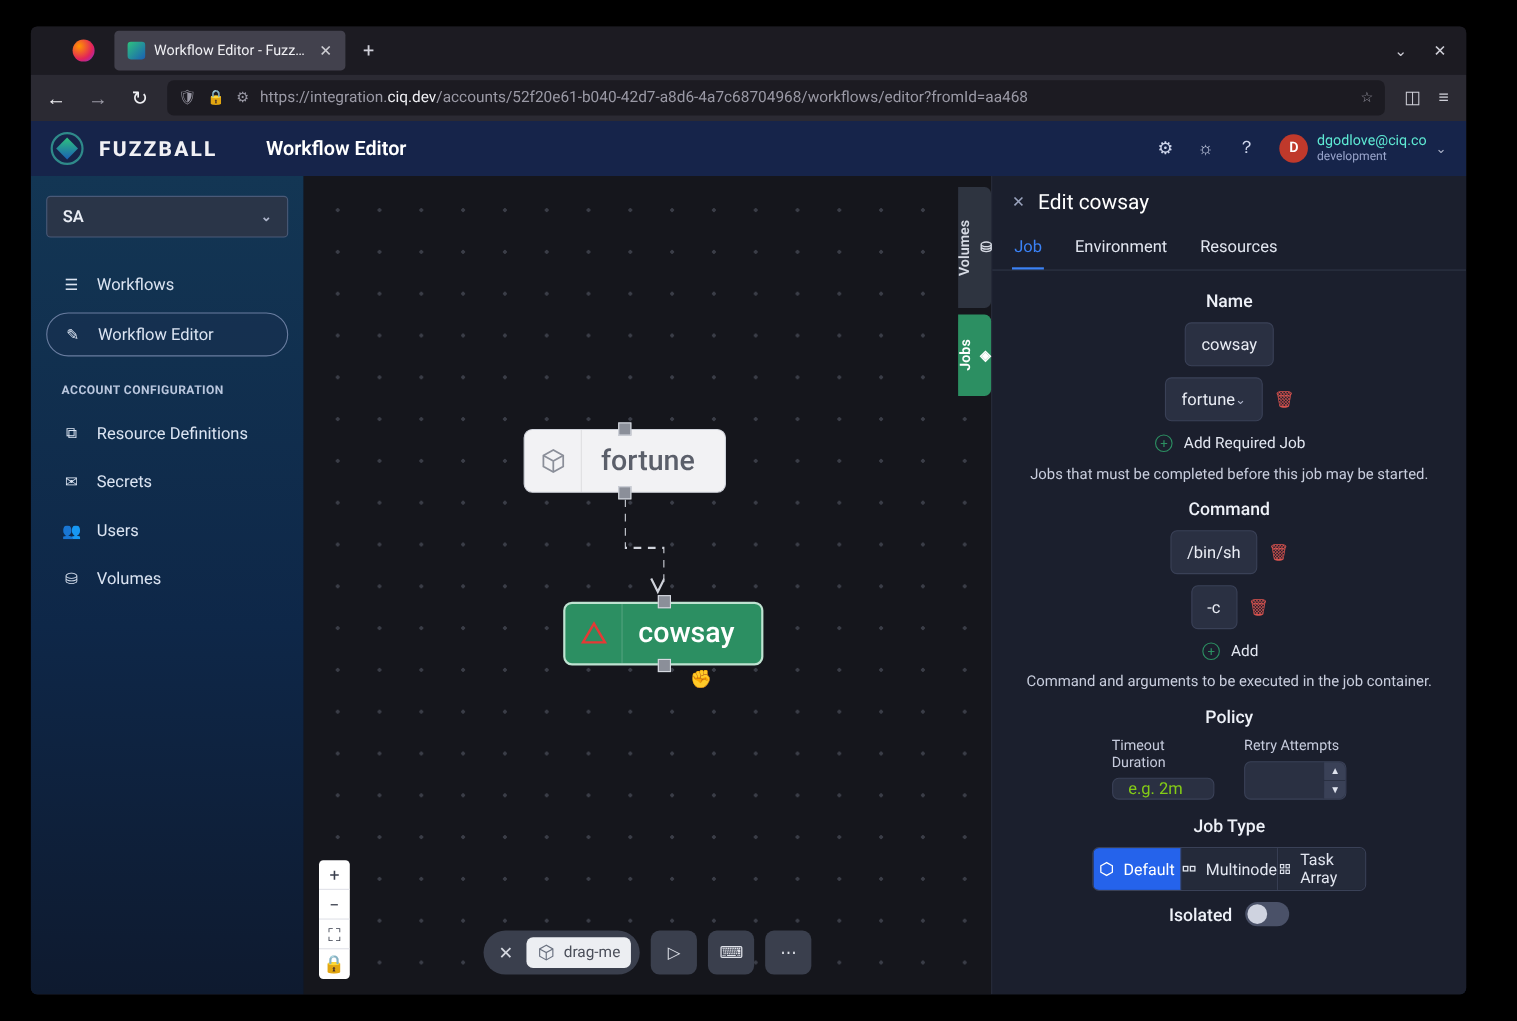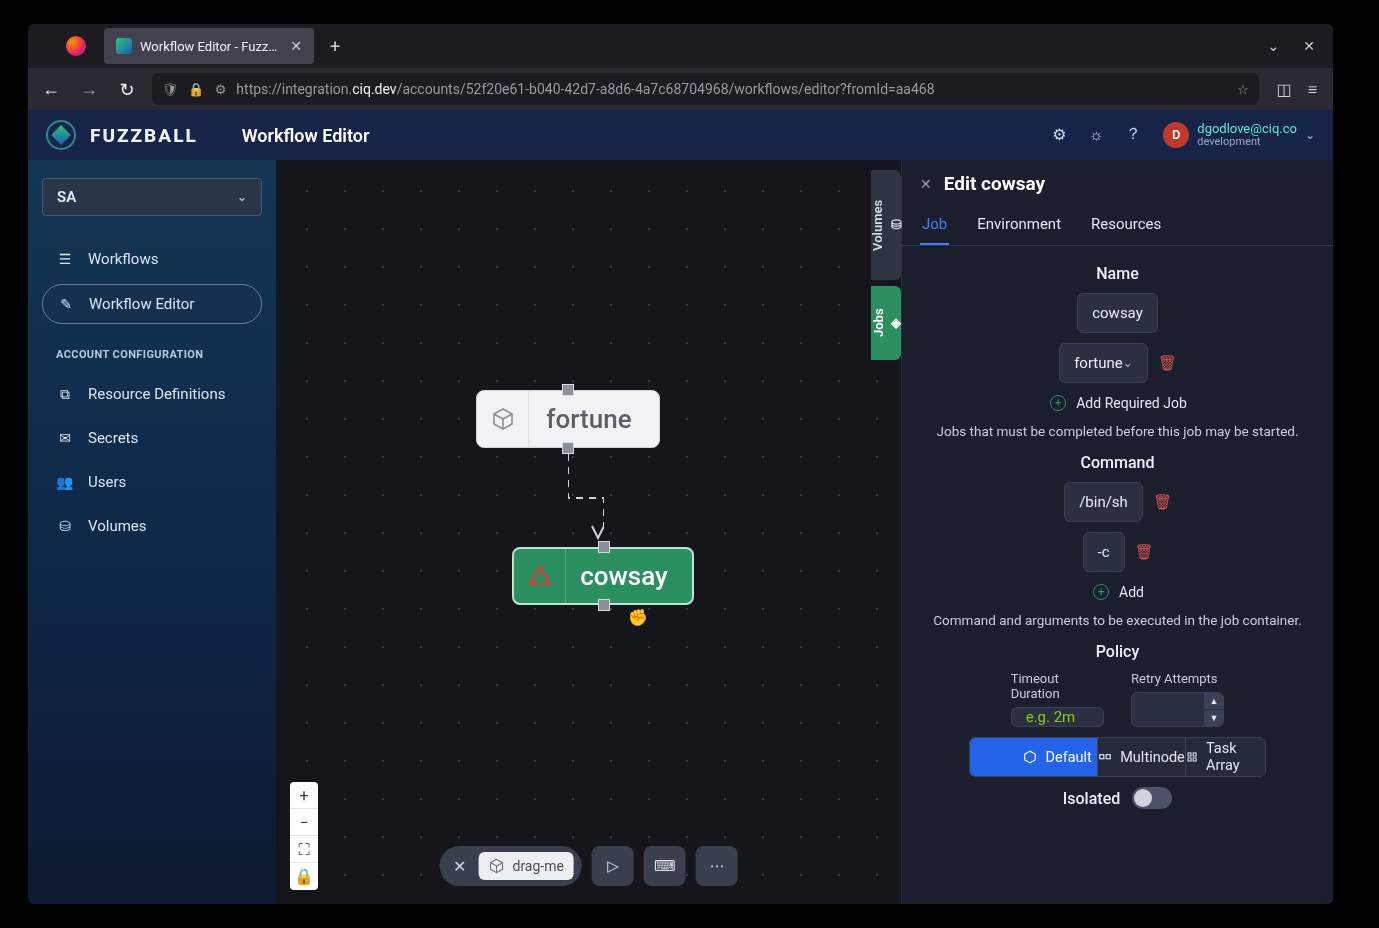--- a/index.html
+++ b/index.html
@@ -82,21 +82,21 @@
   .pill { background: #3a3f4d; border-radius: 20px; display: flex; align-items: center; height: 40px; padding: 0 8px; gap: 8px; }
   .chip { background: #eceef2; color: #4b4f5a; border-radius: 6px; height: 28px; display: flex; align-items: center; gap: 8px; padding: 0 10px; font-size: 14px; }
   .chip .cube-sm { width: 16px; height: 16px; }
   .tb-btn { width: 42px; height: 40px; background: #3a3f4d; border-radius: 8px; display: flex; align-items: center; justify-content: center; color: #e0e3ea; font-size: 15px; }
   .pill-x { color: #d5d8e0; font-size: 16px; padding: 0 4px 0 6px; }
   
   
   .panel { width: 432px; background: #1b1f2d; display: flex; flex-direction: column; overflow: hidden; border-left: 1px solid #2a2f3f; }
   .panel-head { display: flex; align-items: center; gap: 12px; padding: 12px 18px 6px; }
   .panel-close { color: #9aa3bd; font-size: 14px; }
-  .panel-title { font-size: 19px; font-weight: 700; color: #fff; }
+  .panel-title { font-size: 19px; font-weight: 400; color: #fff; }
   .tabs { display: flex; gap: 26px; padding: 6px 18px 0; border-bottom: 1px solid #2f3547; }
   .tab-btn { padding: 8px 2px 10px; font-size: 15px; color: #e2e6f0; border-bottom: 2px solid transparent; }
   .tab-btn.active { color: #3b82f6; border-bottom-color: #3b82f6; }
   .panel-body { flex: 1; overflow-y: auto; padding: 14px 18px 10px; display: flex; flex-direction: column; gap: 10px; align-items: center; }
   .panel-body::-webkit-scrollbar { width: 8px; }
   .panel-body::-webkit-scrollbar-thumb { background: #3a4157; border-radius: 4px; }
   .lbl { font-size: 16px; color: #eef1f8; font-weight: 500; margin-top: 4px; }
   .sub-lbl { font-size: 13px; color: #c6cbdc; }
   .field-row { display: flex; gap: 10px; align-items: center; }
   .input { flex: 1; background: #2a3042; border: 1px solid #3a4157; border-radius: 6px; height: 40px; padding: 0 14px; color: #e9ecf4; font-size: 15px; display: flex; align-items: center; justify-content: space-between; }
@@ -108,21 +108,21 @@
   .policy-row { display: flex; gap: 27px; }
   .policy-col { flex: 1; display: flex; flex-direction: column; gap: 6px; }
   .stepper { position: relative; }
   .stepper-btns { position: absolute; right: 0; top: 0; bottom: 0; width: 20px; display: flex; flex-direction: column; }
   .stepper-btns > div { flex: 1; background: #3a4157; display: flex; align-items: center; justify-content: center; font-size: 9px; color: #dfe3ee; border-left: 1px solid #2a3042; }
   .stepper-btns > div:first-child { border-radius: 0 6px 0 0; border-bottom: 1px solid #2a3042; }
   .stepper-btns > div:last-child  { border-radius: 0 0 6px 0; }
   .seg { display: flex; border: 1px solid #3a4157; border-radius: 6px; overflow: hidden; }
   .seg-btn { flex: 1; height: 38px; display: flex; align-items: center; justify-content: center; gap: 8px; font-size: 14.5px; color: #e2e6f0; border-right: 1px solid #3a4157; background: #242a3a; }
   .seg-btn:last-child { border-right: none; }
-  .seg-btn.active { background: #2563eb; color: #fff; padding-left: 48px; }
+  .seg-btn.active { background: #2563eb; color: #fff; }
   .toggle-row { display: flex; align-items: center; gap: 12px; }
   .toggle { width: 40px; height: 22px; background: #4a5168; border-radius: 11px; position: relative; }
   .toggle::after { content: ""; position: absolute; left: 2px; top: 2px; width: 18px; height: 18px; background: #cfd3e0; border-radius: 50%; }
   .chev { font-size: 12px; color: #aeb5cb; }
   svg { display: block; }
 </style>
 </head>
 <body>
 
 <div class="browser">
@@ -343,20 +343,21 @@
               <div class="input stepper">
                 <span></span>
                 <div class="stepper-btns">
                   <div>▲</div>
                   <div>▼</div>
                 </div>
               </div>
             </div>
           </div>
 
+          <div class="lbl">Job Type</div>
           <div class="seg">
             <div class="seg-btn active">
               <svg width="14" height="14" viewBox="0 0 24 24" fill="none" stroke="currentColor" stroke-width="2">
                   <path d="M12 2 3 7v10l9 5 9-5V7l-9-5Z"></path>
                 </svg>
               <span>Default</span>
             </div>
             <div class="seg-btn">
               <svg width="14" height="14" viewBox="0 0 24 24" fill="none" stroke="currentColor" stroke-width="2">
                   <rect x="3" y="8" width="7" height="7"></rect>

